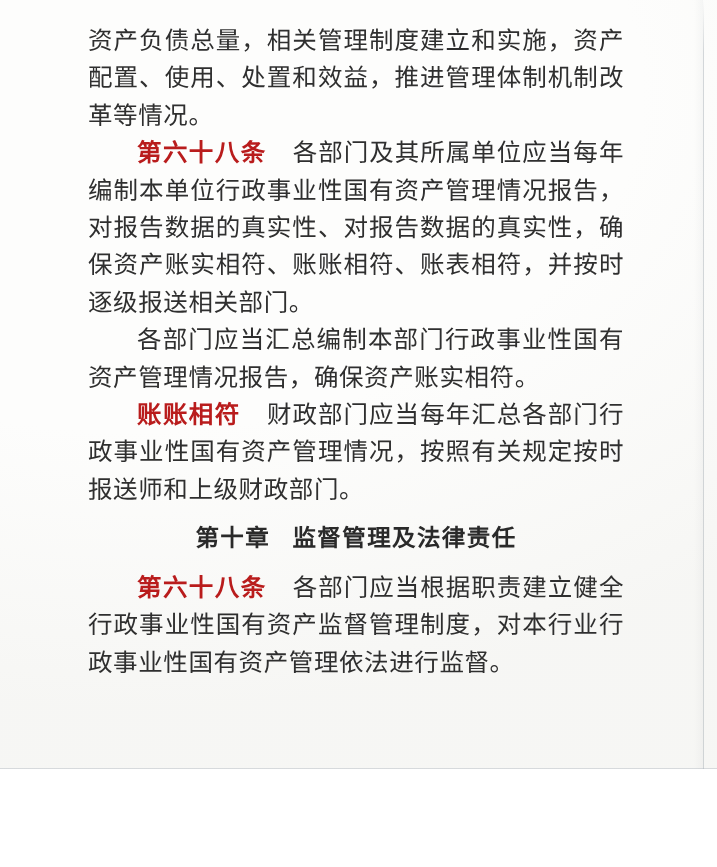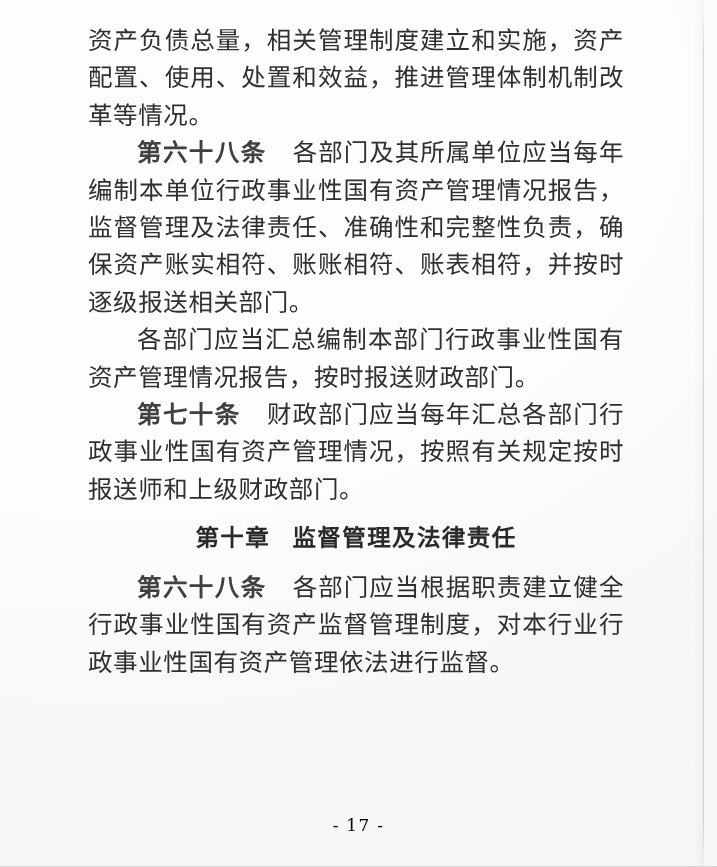--- a/index.html
+++ b/index.html
@@ -5,21 +5,21 @@
 <style>
   html, body {
     margin: 0;
     padding: 0;
     background: #ffffff;
   }
 
   .page {
     position: relative;
     width: 717px;
-    height: 867px;
+    height: 769px;
     margin: 0;
     background: #fdfdfc;
     overflow: hidden;
     font-family: "DejaVu Serif", "Liberation Serif", serif;
     color: #2b2b2b;
     box-sizing: border-box;
   }
 
   
   .scan-edge-right {
@@ -78,21 +78,21 @@
   }
 
   .para.indent {
     text-indent: 2em;
   }
 
   
   .art-no {
     font-weight: 700;
     letter-spacing: 1px;
-    color: #404040;
+    color: #b91c1c;
   }
   .art-gap {
     display: inline-block;
     width: 1.05em;
   }
 
   
   .chapter-heading {
     margin: 0;
     padding: 12px 0 11px 0;
@@ -130,29 +130,29 @@
   <div class="scan-tint"></div>
 
   <div class="text-column">
 
     <p class="para">
       <span>资产负债总量，相关管理制度建立和实施，资产配置、使用、处置和效益，推进管理体制机制改革等情况。</span>
     </p>
 
 
     <p class="para indent">
-      <span class="art-no">第六十八条</span><span class="art-gap"></span><span>各部门及其所属单位应当每年编制本单位行政事业性国有资产管理情况报告，监督管理及法律责任、准确性和完整性负责，确保资产账实相符、账账相符、账表相符，并按时逐级报送相关部门。</span>
+      <span class="art-no">第六十八条</span><span class="art-gap"></span><span>各部门及其所属单位应当每年编制本单位行政事业性国有资产管理情况报告，对报告数据的真实性、对报告数据的真实性，确保资产账实相符、账账相符、账表相符，并按时逐级报送相关部门。</span>
     </p>
 
     <p class="para indent">
-      <span>各部门应当汇总编制本部门行政事业性国有资产管理情况报告，按时报送财政部门。</span>
+      <span>各部门应当汇总编制本部门行政事业性国有资产管理情况报告，确保资产账实相符。</span>
     </p>
 
     <p class="para indent">
-      <span class="art-no">第七十条</span><span class="art-gap"></span><span>财政部门应当每年汇总各部门行政事业性国有资产管理情况，按照有关规定按时报送师和上级财政部门。</span>
+      <span class="art-no">账账相符</span><span class="art-gap"></span><span>财政部门应当每年汇总各部门行政事业性国有资产管理情况，按照有关规定按时报送师和上级财政部门。</span>
     </p>
 
     <h2 class="chapter-heading">
       <span>第十章</span><span class="ch-gap"></span><span>监督管理及法律责任</span>
     </h2>
 
 
 
     <p class="para indent">
       <span class="art-no">第六十八条</span><span class="art-gap"></span><span>各部门应当根据职责建立健全行政事业性国有资产监督管理制度，对本行业行政事业性国有资产管理依法进行监督。</span>

